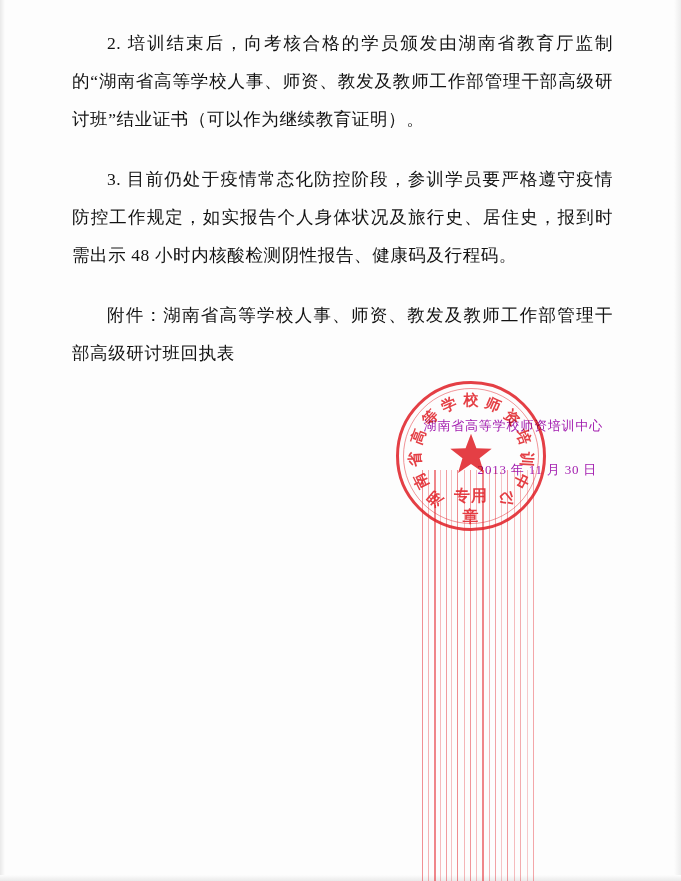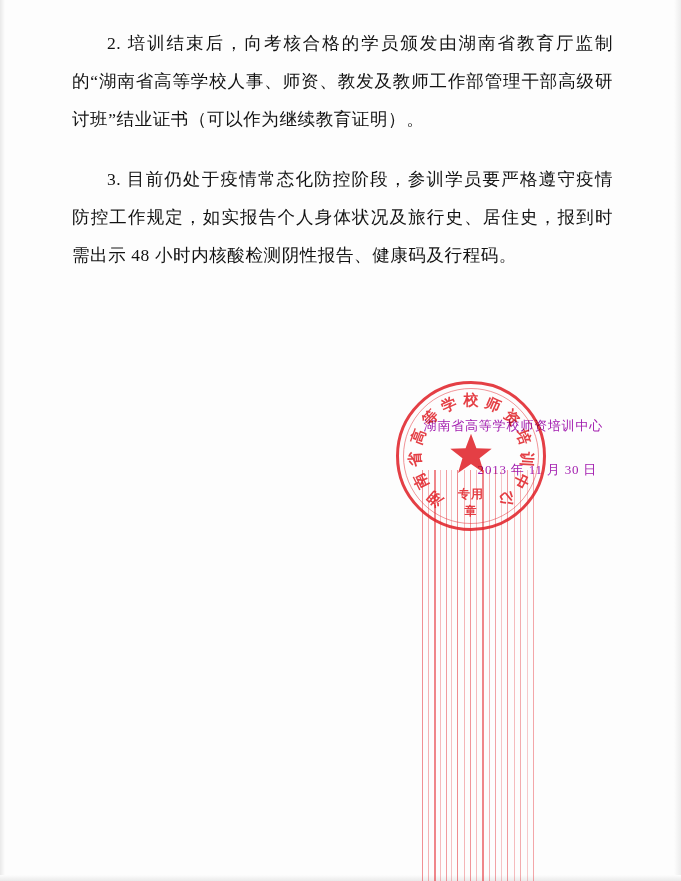--- a/index.html
+++ b/index.html
@@ -128,21 +128,21 @@
     line-height: 20px;
   }
   .seal .seal-bottom {
     position: absolute;
     left: 50%;
     top: 50%;
     width: 34px;
     height: 16px;
     margin-left: -17px;
     margin-top: 30px;
-    font-size: 12px;
+    font-size: 16px;
     font-weight: bold;
     color: #e3242b;
     text-align: center;
     letter-spacing: 1px;
   }
 
   
   .streaks {
     position: absolute;
     left: 420px;
@@ -163,20 +163,21 @@
 <body>
 
 <div class="page">
   <div class="edge-left"></div>
   <div class="edge-right"></div>
   <div class="edge-bottom"></div>
 
   <div class="body-text">
     <p class="para">2. 培训结束后，向考核合格的学员颁发由湖南省教育厅监制的“湖南省高等学校人事、师资、教发及教师工作部管理干部高级研讨班”结业证书（可以作为继续教育证明）。</p>
     <p class="para gap-top">3. 目前仍处于疫情常态化防控阶段，参训学员要严格遵守疫情防控工作规定，如实报告个人身体状况及旅行史、居住史，报到时需出示 48 小时内核酸检测阴性报告、健康码及行程码。</p>
+    <p class="para noindent gap-top">附件：湖南省高等学校人事、师资、教发及教师工作部管理干部高级研讨班回执表</p>
   </div>
 
   <div class="signature">
     <div class="sig-line-1">湖南省高等学校师资培训中心</div>
     <div class="sig-line-2">2013 年 11 月 30 日</div>
   </div>
 
   <div class="seal">
     <div class="inner-ring"></div>
     <div class="seal-text">

